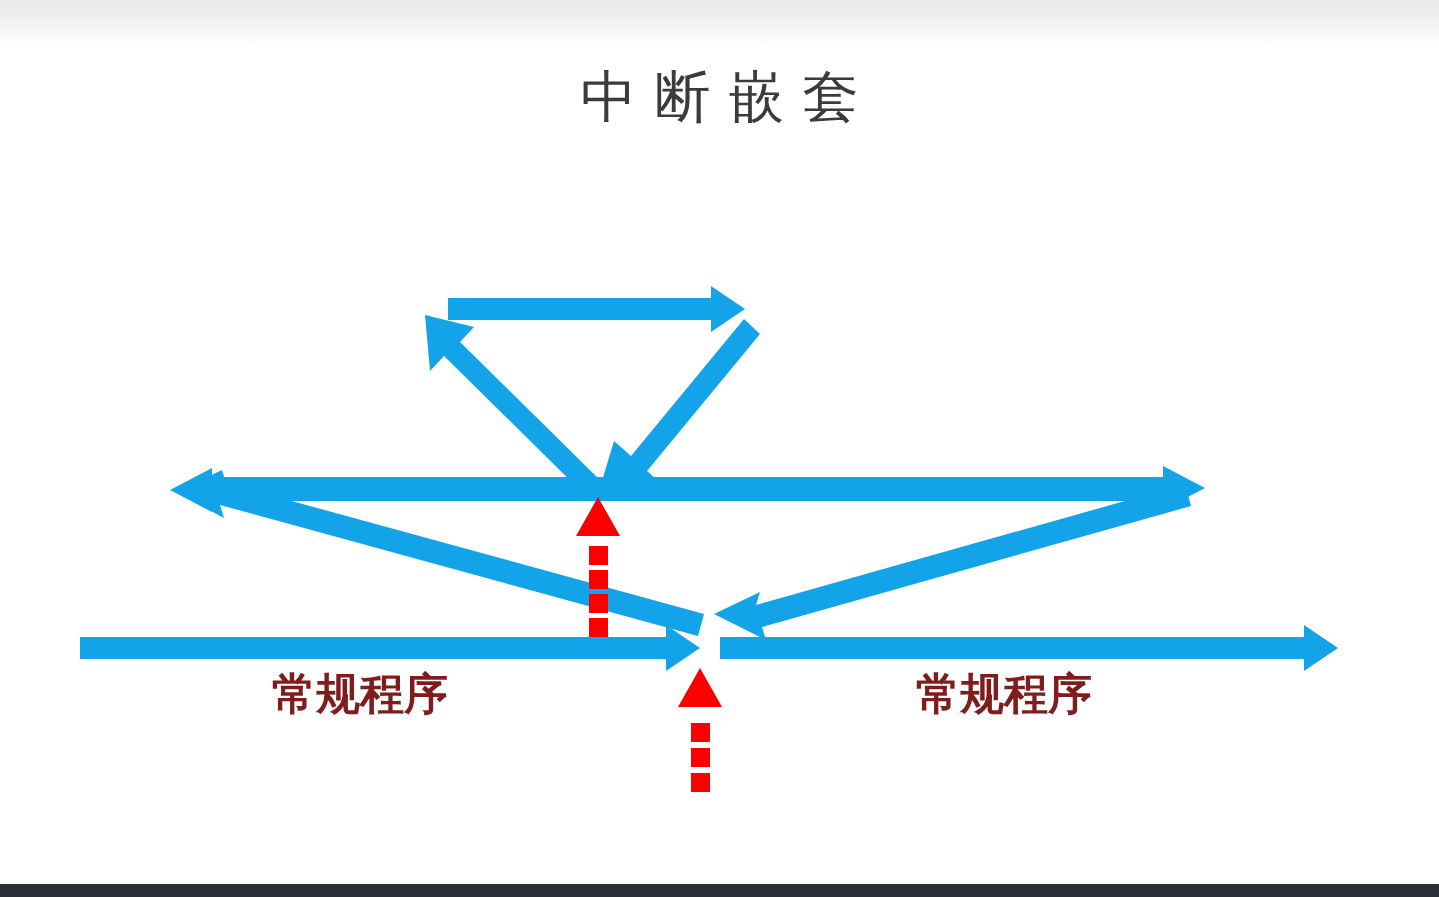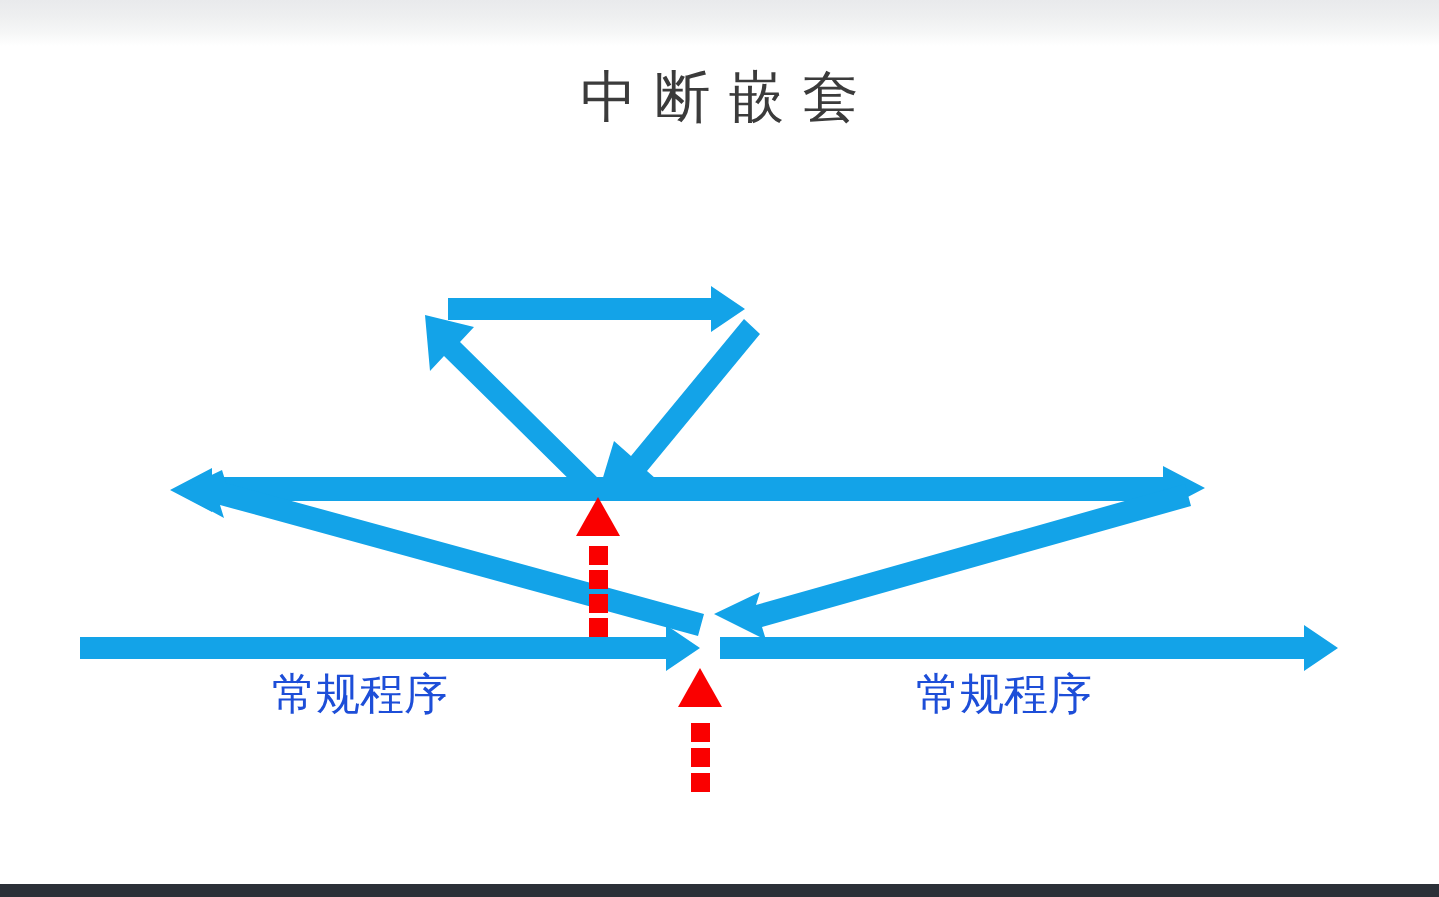--- a/index.html
+++ b/index.html
@@ -45,23 +45,23 @@
     letter-spacing: 18px;
     text-indent: 18px;
     color: #3b3b3b;
     font-weight: 400;
     white-space: pre;
   }
   .prog-label {
     position: absolute;
     font-size: 44px;
     line-height: 52px;
-    color: #1d4ed8;
+    color: #7f1d1d;
     white-space: pre;
-    font-weight: 400;
+    font-weight: 700;
   }
   #label-left  { left: 272px; top: 668px; }
   #label-right { left: 916px; top: 668px; }
 
   #diagram {
     position: absolute;
     left: 0;
     top: 0;
   }
 </style>

